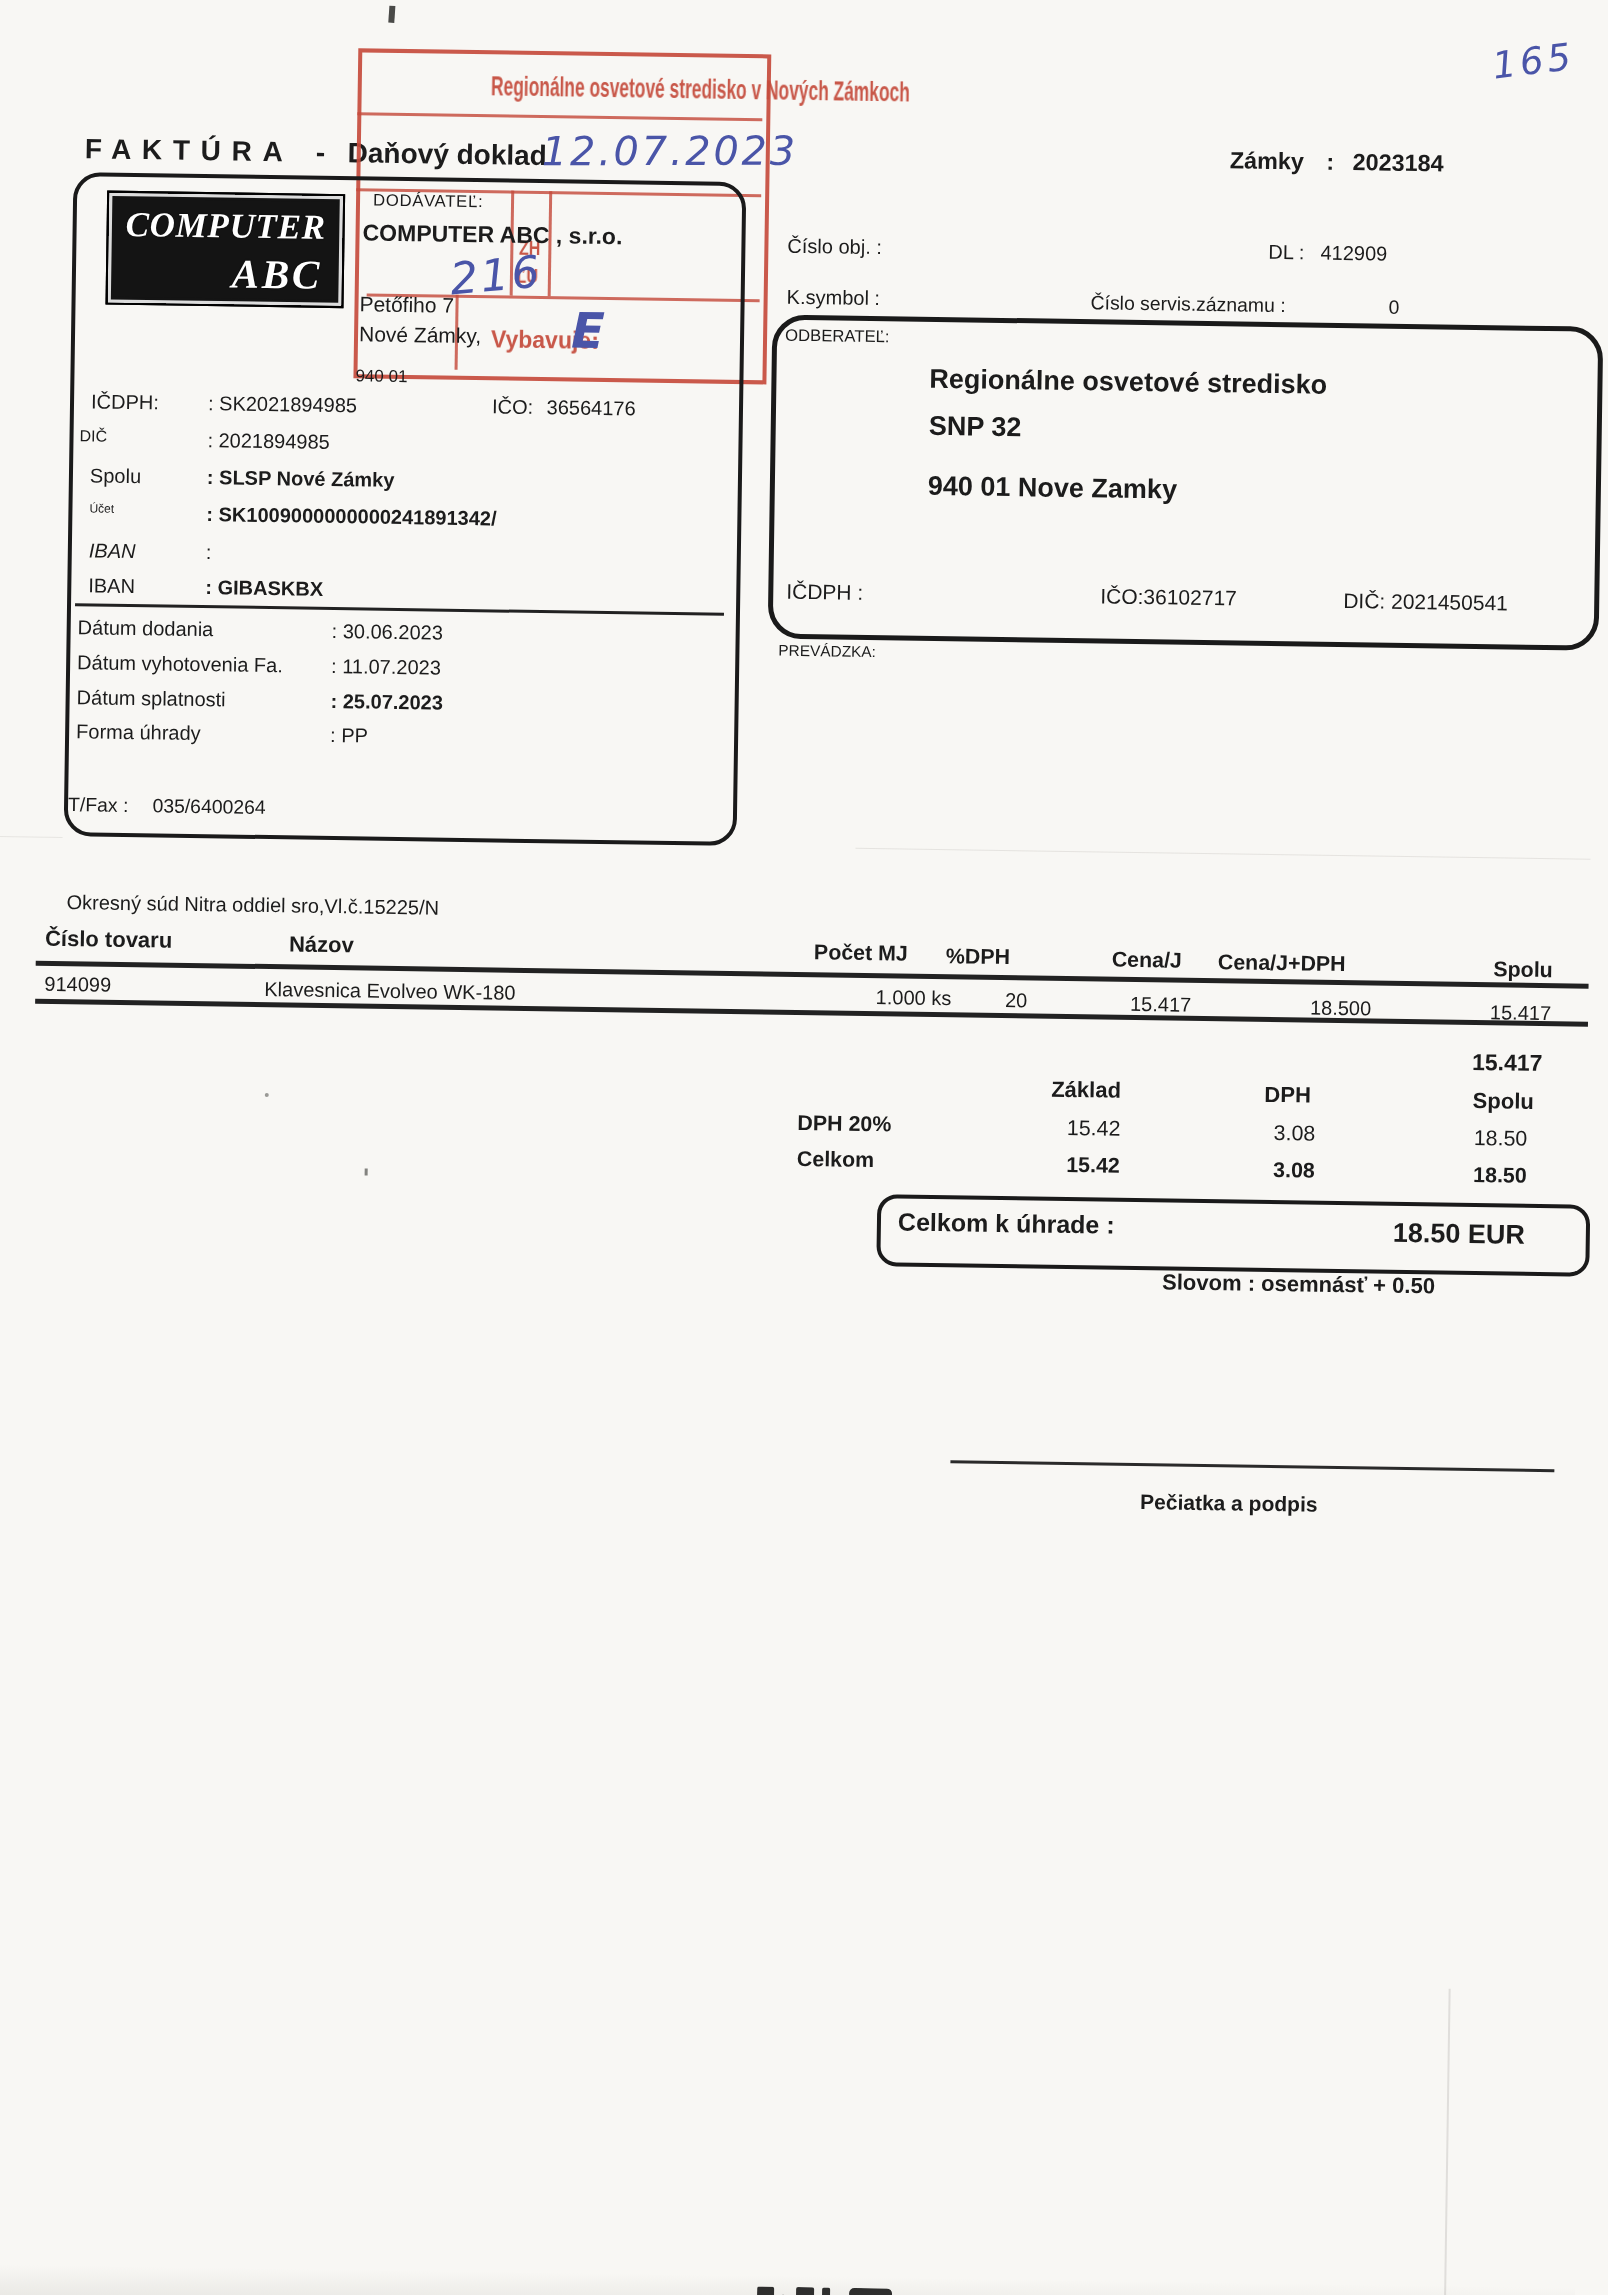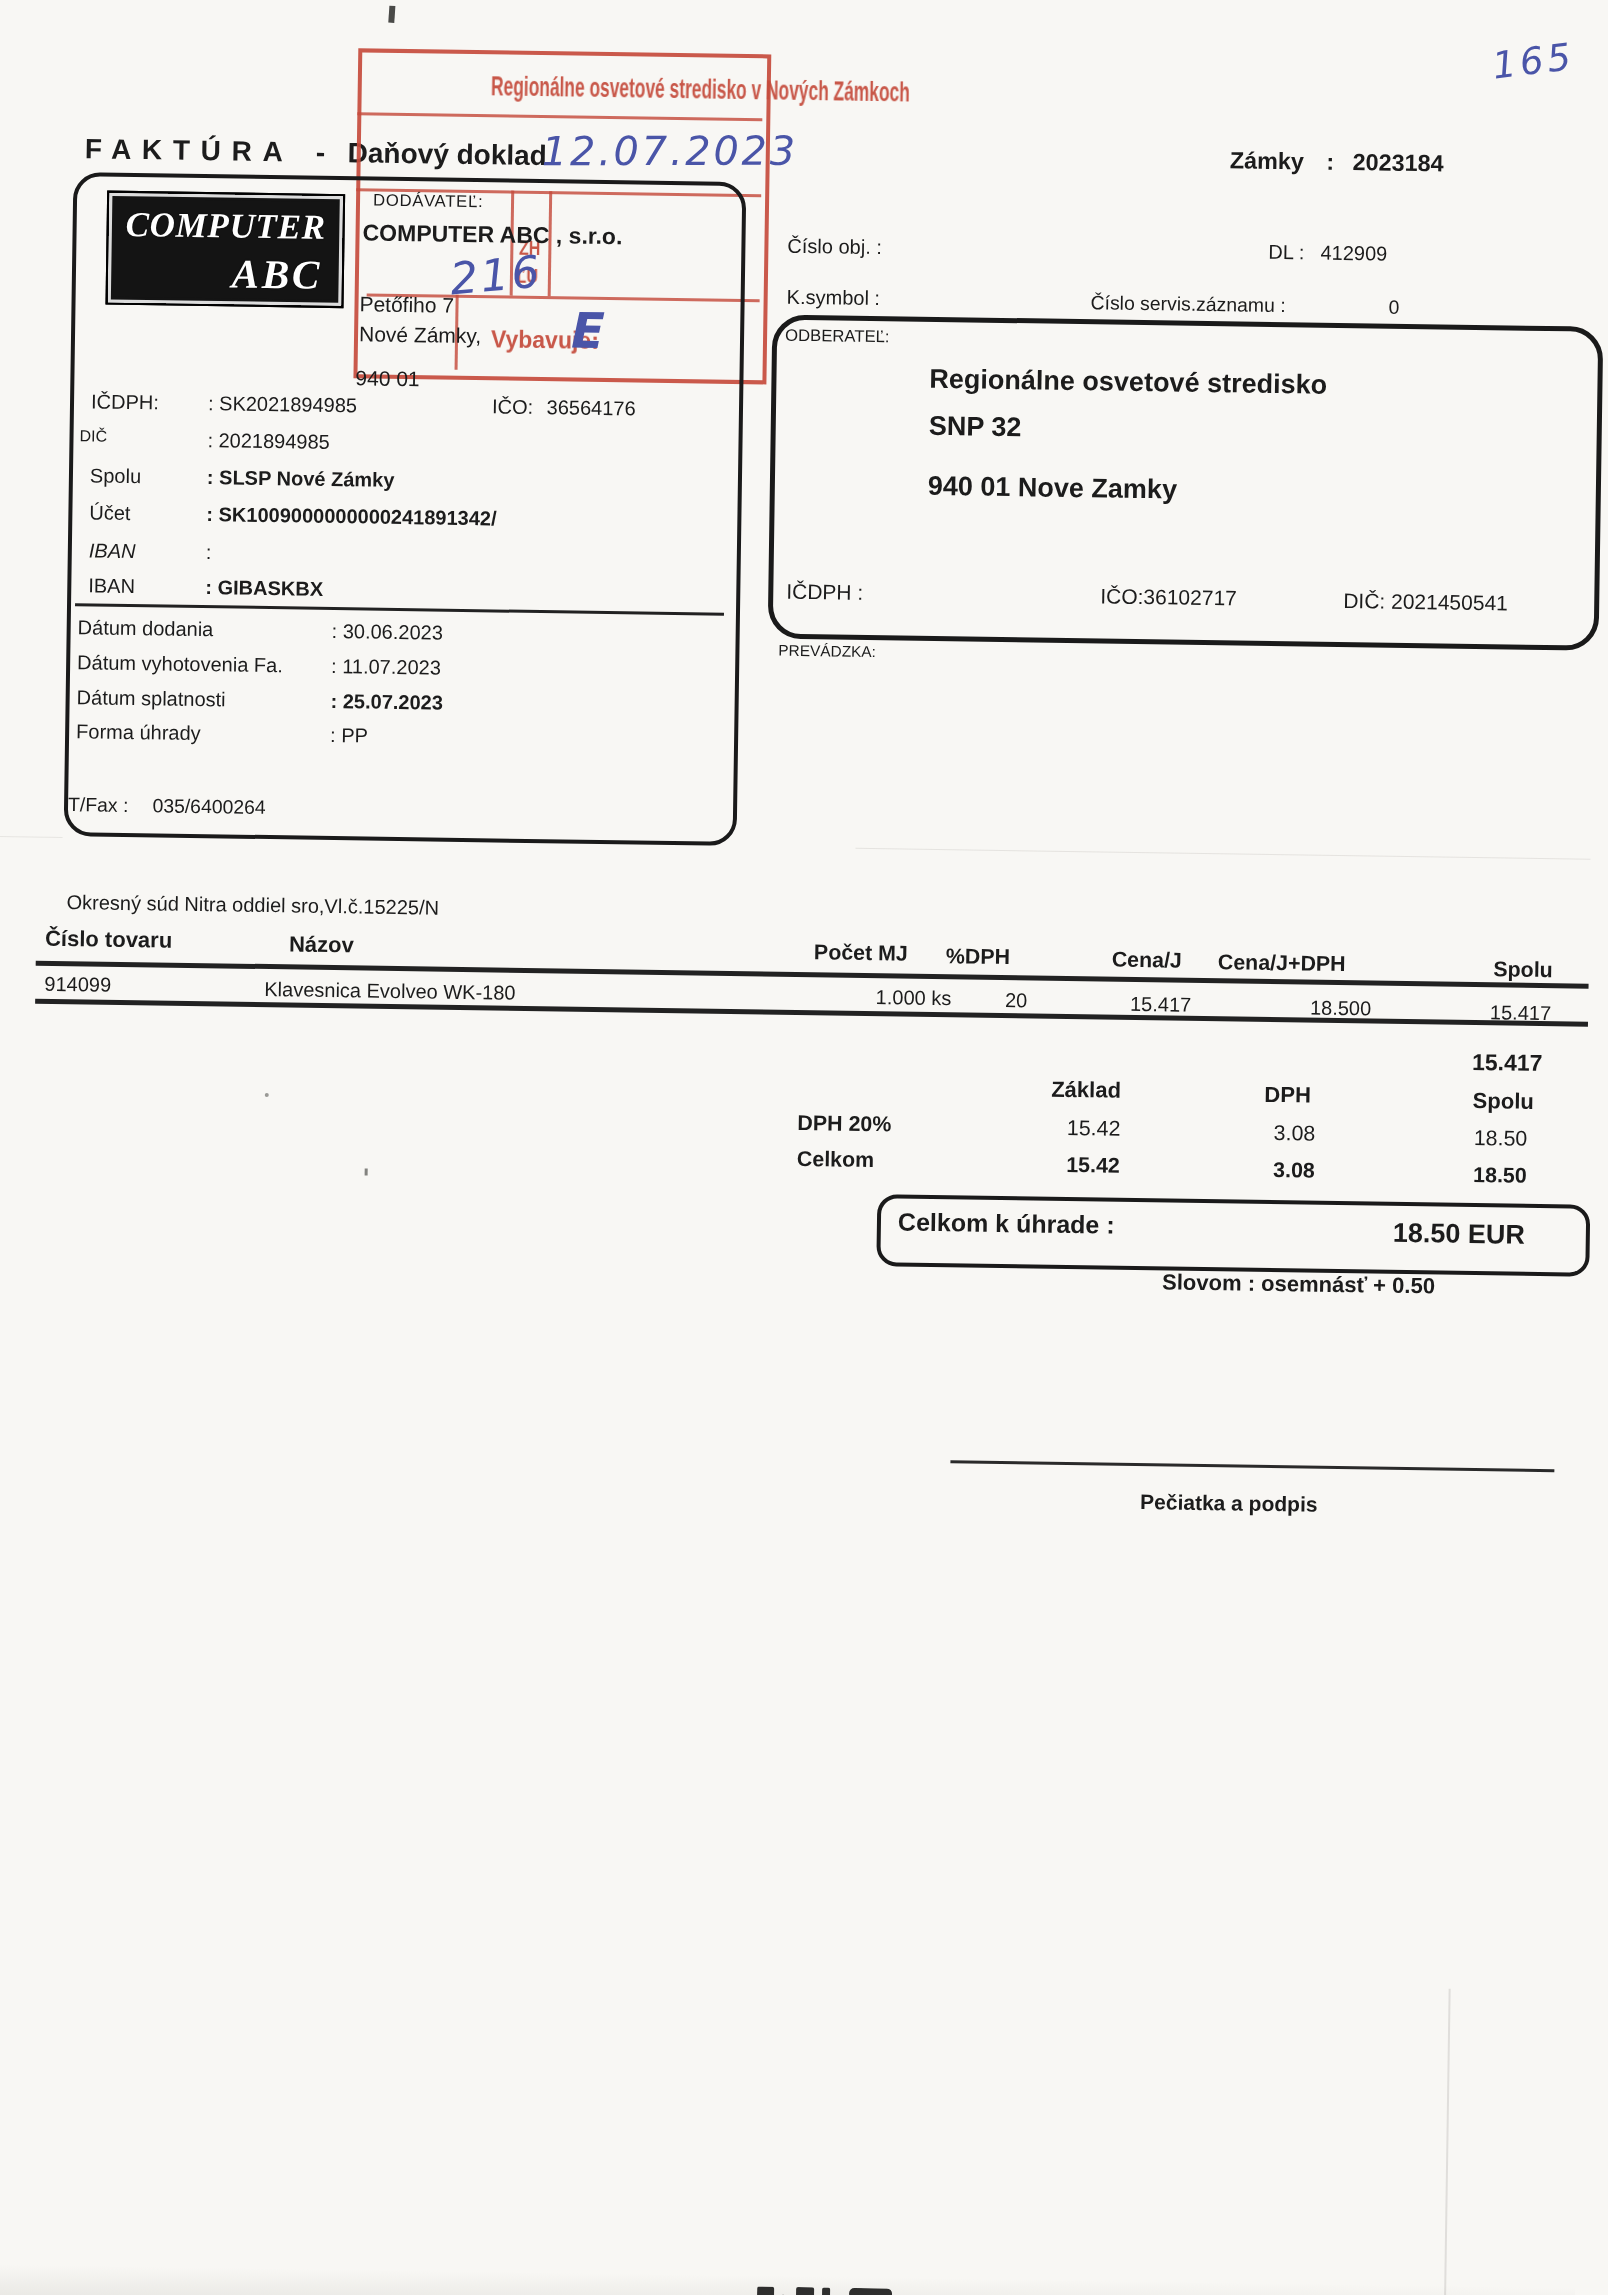--- a/index.html
+++ b/index.html
@@ -89,33 +89,33 @@
 
     <div class="logo">
       <div class="l1">COMPUTER</div>
       <div class="l2">ABC</div>
     </div>
 
     <div class="abs" style="left:376px;top:185px;font-size:16.7px;letter-spacing:0.7px;">DODÁVATEĽ:</div>
     <div class="abs b" style="left:366px;top:214px;font-size:23px;">COMPUTER ABC , s.r.o.</div>
     <div class="abs" style="left:364px;top:287px;font-size:21px;">Petőfiho 7</div>
     <div class="abs" style="left:364px;top:317px;font-size:21px;">Nové Zámky,</div>
-    <div class="abs" style="left:361px;top:361px;font-size:21px;">940 01</div>
+    <div class="abs" style="left:361px;top:361px;font-size:17px;">940 01</div>
 
     <div class="abs" style="left:97px;top:389px;font-size:20px;">IČDPH:</div>
     <div class="abs" style="left:214px;top:389px;font-size:20px;">: SK2021894985</div>
     <div class="abs" style="left:498px;top:388px;font-size:20px;">
       <span>IČO:</span>
       <span style="margin-left:8px;">36564176</span>
     </div>
     <div class="abs" style="left:86px;top:426px;font-size:16px;">DIČ</div>
     <div class="abs" style="left:214px;top:426px;font-size:20px;">: 2021894985</div>
     <div class="abs" style="left:97px;top:463px;font-size:20px;">Spolu</div>
     <div class="abs b" style="left:214px;top:463px;font-size:20px;">: SLSP Nové Zámky</div>
-    <div class="abs" style="left:97px;top:500px;font-size:20px;">Účet</div>
+    <div class="abs" style="left:97px;top:500px;font-size:12px;">Účet</div>
     <div class="abs b" style="left:214px;top:500px;font-size:20px;">: SK1009000000000241891342/</div>
     <div class="abs" style="left:97px;top:538px;font-size:20px;font-style:italic;">IBAN</div>
     <div class="abs" style="left:214px;top:538px;font-size:20px;">:</div>
     <div class="abs" style="left:97px;top:573px;font-size:20px;">IBAN</div>
     <div class="abs b" style="left:214px;top:573px;font-size:20px;">: GIBASKBX</div>
 
     <div class="abs" style="left:84px;top:602px;width:649px;height:2.7px;background:#222;"></div>
 
     <div class="abs" style="left:87px;top:615px;font-size:20px;">Dátum dodania</div>
     <div class="abs" style="left:341px;top:615px;font-size:20px;">: 30.06.2023</div>

